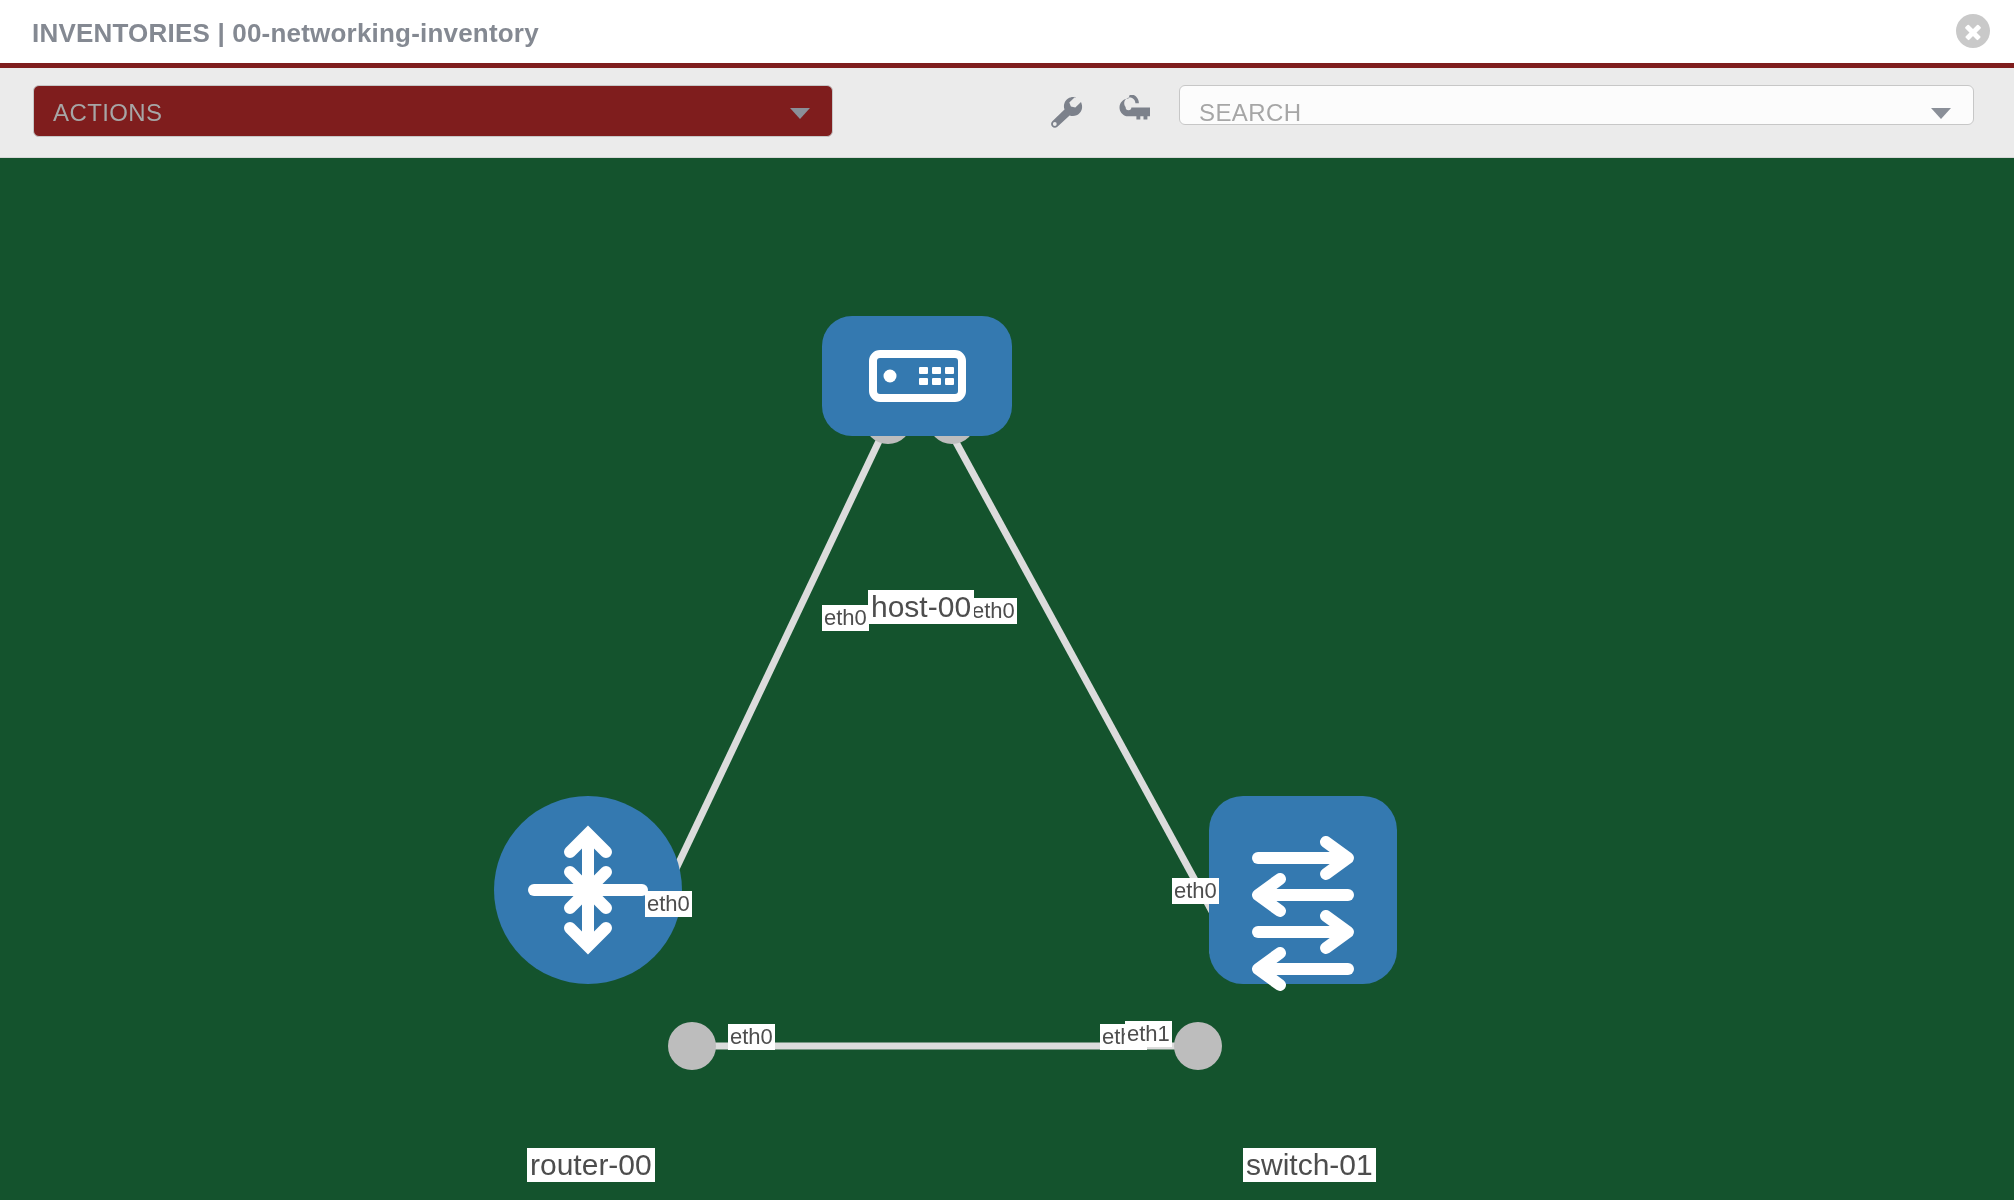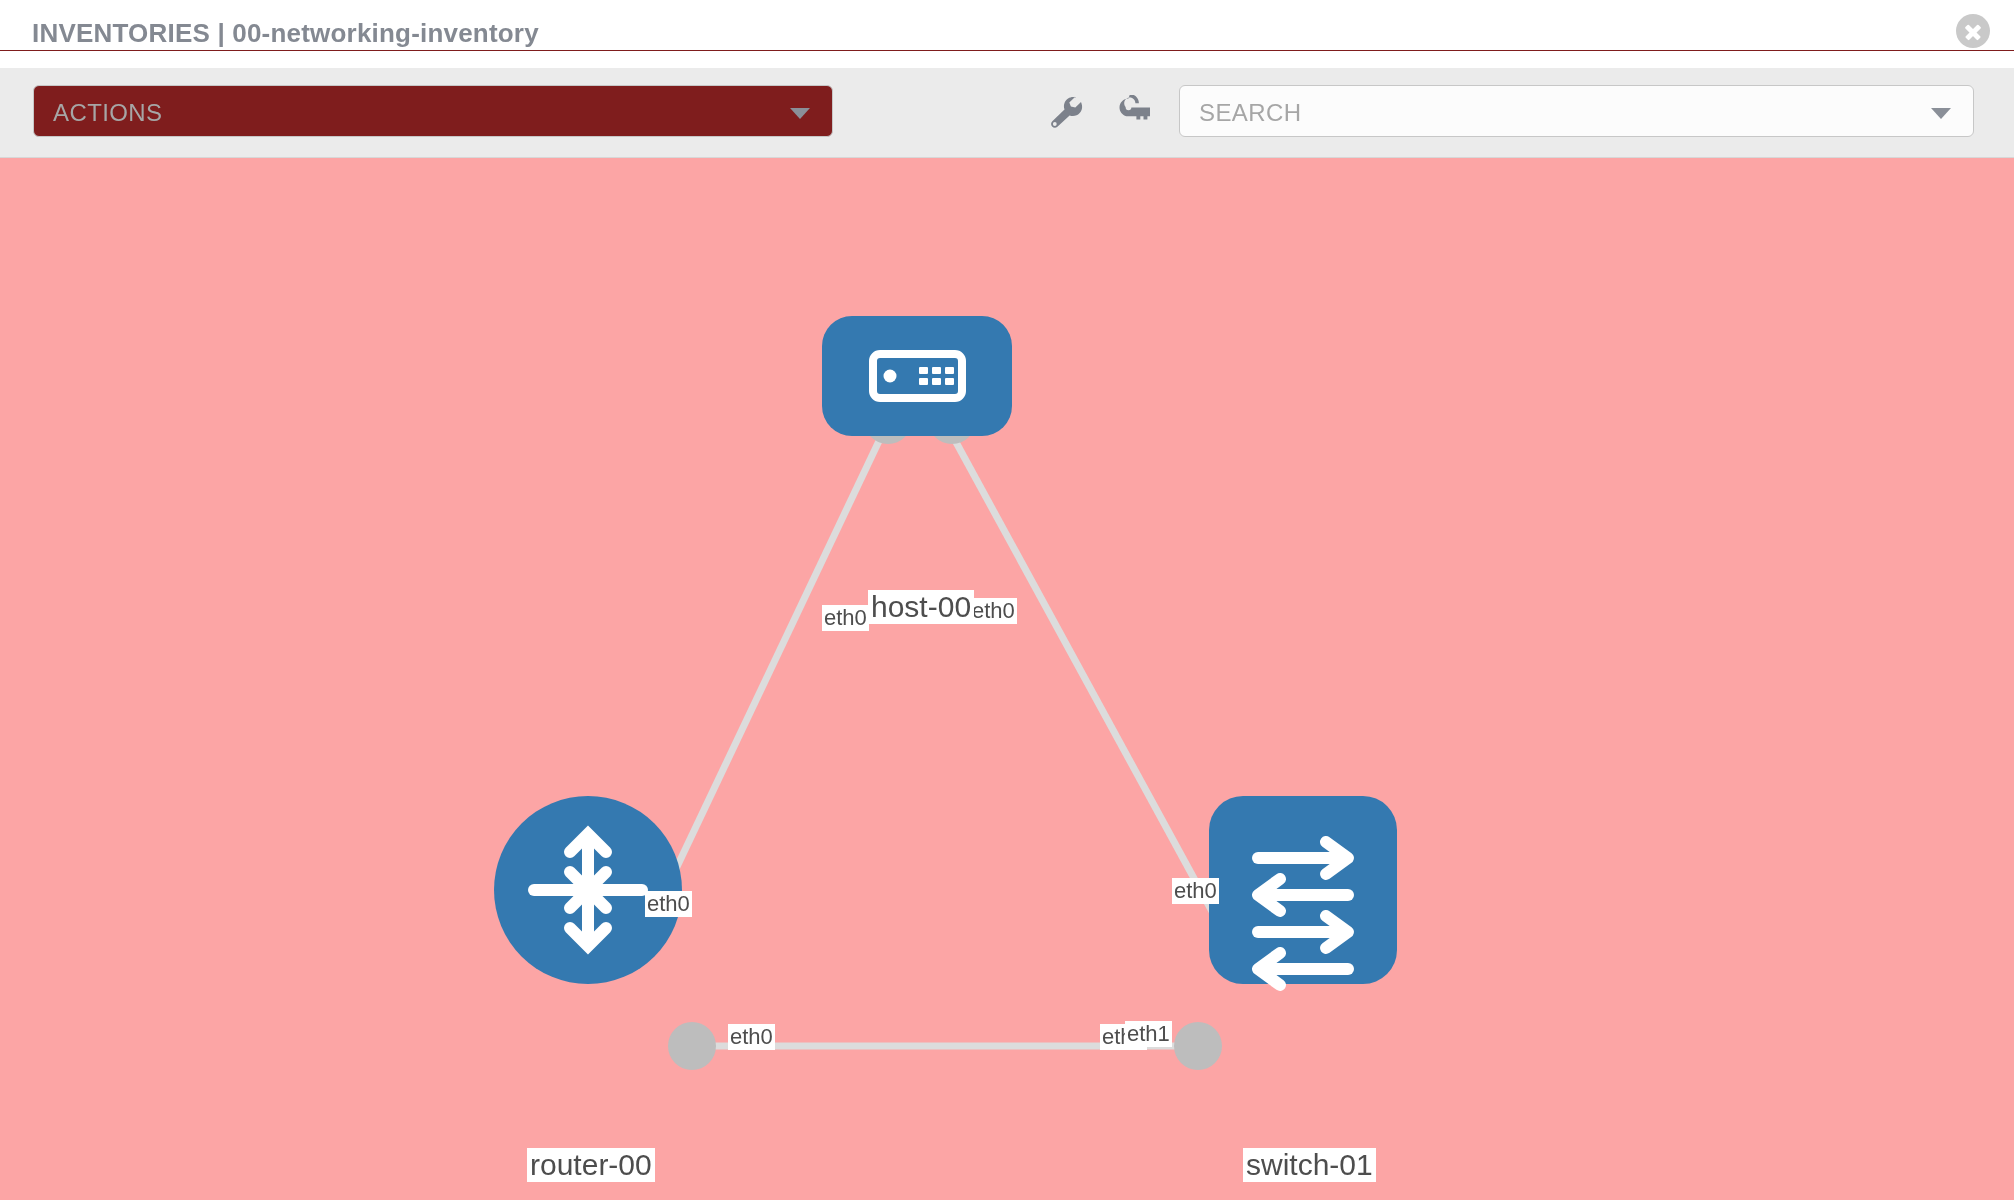--- a/index.html
+++ b/index.html
@@ -14,23 +14,23 @@
     font-family: "Liberation Sans", sans-serif;
     overflow: hidden;
     position: relative;
   }
 
   
   .header {
     position: absolute;
     left: 0; top: 0;
     width: 2014px;
-    height: 51px;
-    background: #ffffff;
-    border-bottom: 1px solid #7f1d1d;
+    height: 68px;
+    background: #ffffff;
+    border-bottom: 5px solid #7f1d1d;
     box-sizing: border-box;
   }
   .page-title {
     position: absolute;
     left: 32px;
     top: 18px;
     font-size: 26px;
     font-weight: bold;
     color: #848992;
     letter-spacing: 0.2px;
@@ -109,21 +109,21 @@
   }
   .tool-icon.wrench { left: 1046px; }
   .tool-icon.key    { left: 1114px; }
   .tool-icon svg { display: block; }
 
   .search-box {
     position: absolute;
     left: 1179px;
     top: 85px;
     width: 795px;
-    height: 52px;
+    height: 40px;
     background: #fcfcfc;
     border: 1px solid #c7c7c7;
     border-radius: 6px;
     box-sizing: border-box;
     cursor: text;
   }
   .search-box .label {
     position: absolute;
     left: 19px;
     top: 13px;
@@ -132,21 +132,21 @@
     letter-spacing: 0.4px;
   }
 
   
   .canvas {
     position: absolute;
     left: 0;
     top: 158px;
     width: 2014px;
     height: 1042px;
-    background: #fca5a5;
+    background: #14532d;
     overflow: hidden;
   }
   .topology-svg {
     position: absolute;
     left: 0; top: 0;
   }
 
   
   .edge-label {
     position: absolute;

